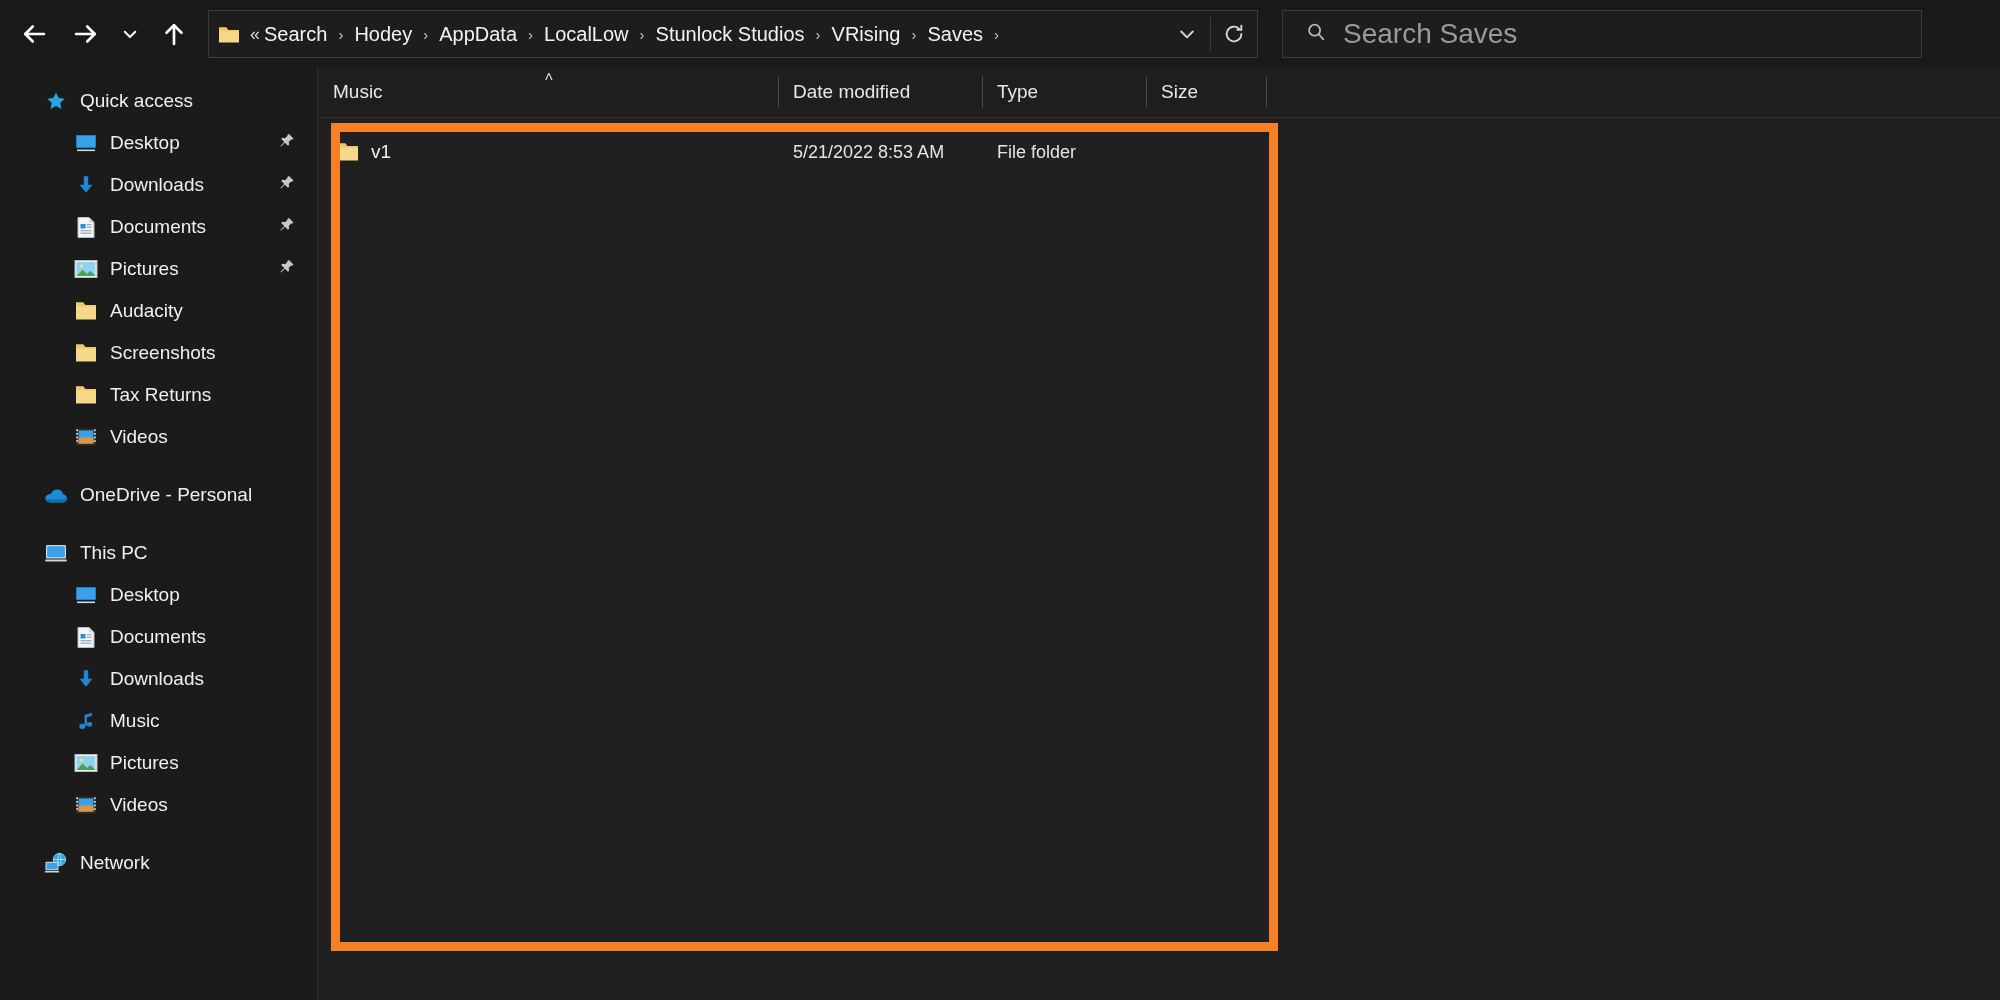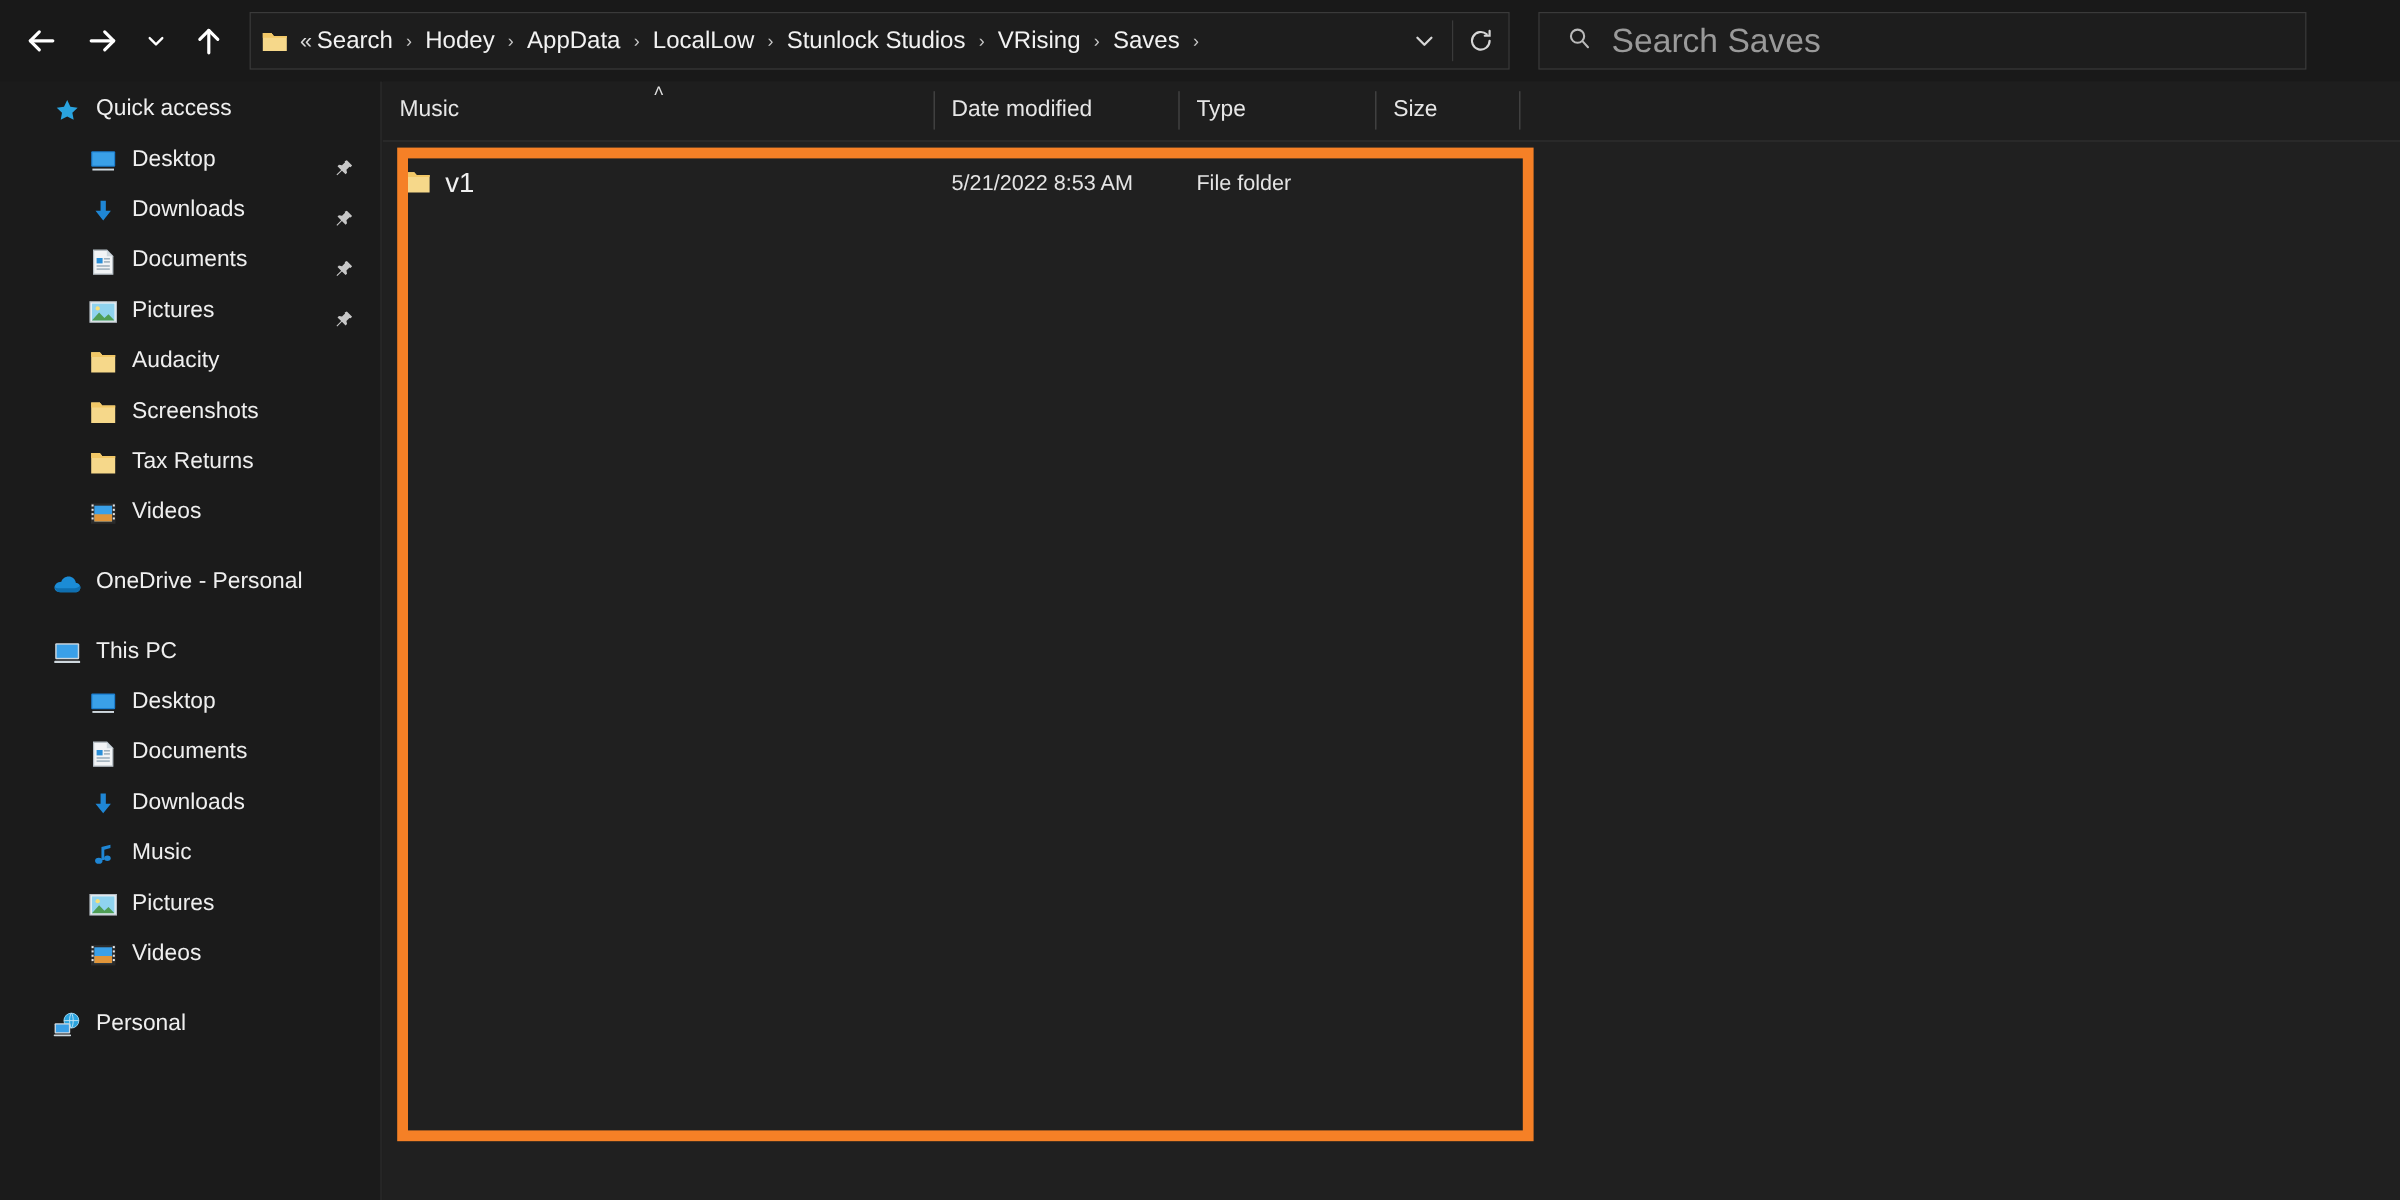--- a/index.html
+++ b/index.html
@@ -69,21 +69,21 @@
 
   
   #sidebar {
     position: absolute; left: 0; top: 68px;
     width: 318px; height: 932px;
     background: #1b1b1b;
     border-right: 1px solid #2e2e2e;
     overflow: hidden;
   }
   .side-item {
-    height: 42px; display: flex; align-items: flex-start;
+    height: 42px; display: flex; align-items: center;
     padding-left: 44px; position: relative;
   }
   .side-item.indent1 { padding-left: 44px; }
   .side-item.indent2 { padding-left: 62px; margin-left: 12px; }
   .side-item.sel { background: #2b2b2b; }
   .side-ico {
     width: 24px; height: 24px; flex: 0 0 auto;
     margin-right: 12px;
     display: flex; align-items: center; justify-content: center;
   }
@@ -125,21 +125,21 @@
   #col-size { width: 120px; }
 
   #filelist { position: absolute; left: 0; top: 51px; width: 1681px; height: 881px; }
   .frow {
     position: absolute; left: 0; top: 0;
     width: 1681px; height: 40px;
     display: flex; align-items: center;
   }
   .f-name { width: 460px; display: flex; align-items: center; padding-left: 18px; }
   .f-ico { width: 22px; height: 20px; margin-right: 12px; flex: 0 0 auto; }
-  .f-txt { color: #f0f0f0; font-size: 23px; white-space: nowrap; }
+  .f-txt { color: #f0f0f0; font-size: 19px; white-space: nowrap; }
   .f-date { width: 204px; color: #e4e4e4; font-size: 18px; padding-left: 14px; }
   .f-type { width: 164px; color: #e4e4e4; font-size: 18px; padding-left: 14px; }
   .f-size { width: 120px; color: #e4e4e4; font-size: 18px; padding-left: 14px; }
 
   
   #annobox {
     position: absolute;
     left: 331px; top: 123px;
     width: 947px; height: 828px;
     border: 9px solid #f58026;
@@ -442,21 +442,21 @@
         <span class="side-ico">
           <svg width="24" height="22" viewBox="0 0 24 22">
             <circle cx="15.5" cy="7.5" r="6.2" fill="#2aa4e0"></circle>
             <circle cx="15.5" cy="7.5" r="6.2" fill="none" stroke="#9fd8f2" stroke-width="0.8"></circle>
             <path d="M9.4 7.5h12.2M15.5 1.3c2 2 2 10.4 0 12.4M15.5 1.3c-2 2-2 10.4 0 12.4" stroke="#bde4f8" stroke-width="0.8" fill="none"></path>
             <rect x="1.5" y="9.8" width="13" height="8.4" rx="0.8" fill="#cfd8de"></rect>
             <rect x="2.6" y="10.8" width="10.8" height="6.4" fill="#3aa0e8"></rect>
             <rect x="0.8" y="19" width="14.4" height="1.6" rx="0.6" fill="#cfd8de"></rect>
           </svg>
         </span>
-        <span class="side-label">Personal</span>
+        <span class="side-label">Network</span>
       </div>
     </div>
 </div>
 
 <div id="content">
 
   <div id="colhead">
     <div class="col" id="col-name">
       <span class="sort-caret">˄</span>
       <span class="ctext">Music</span>

